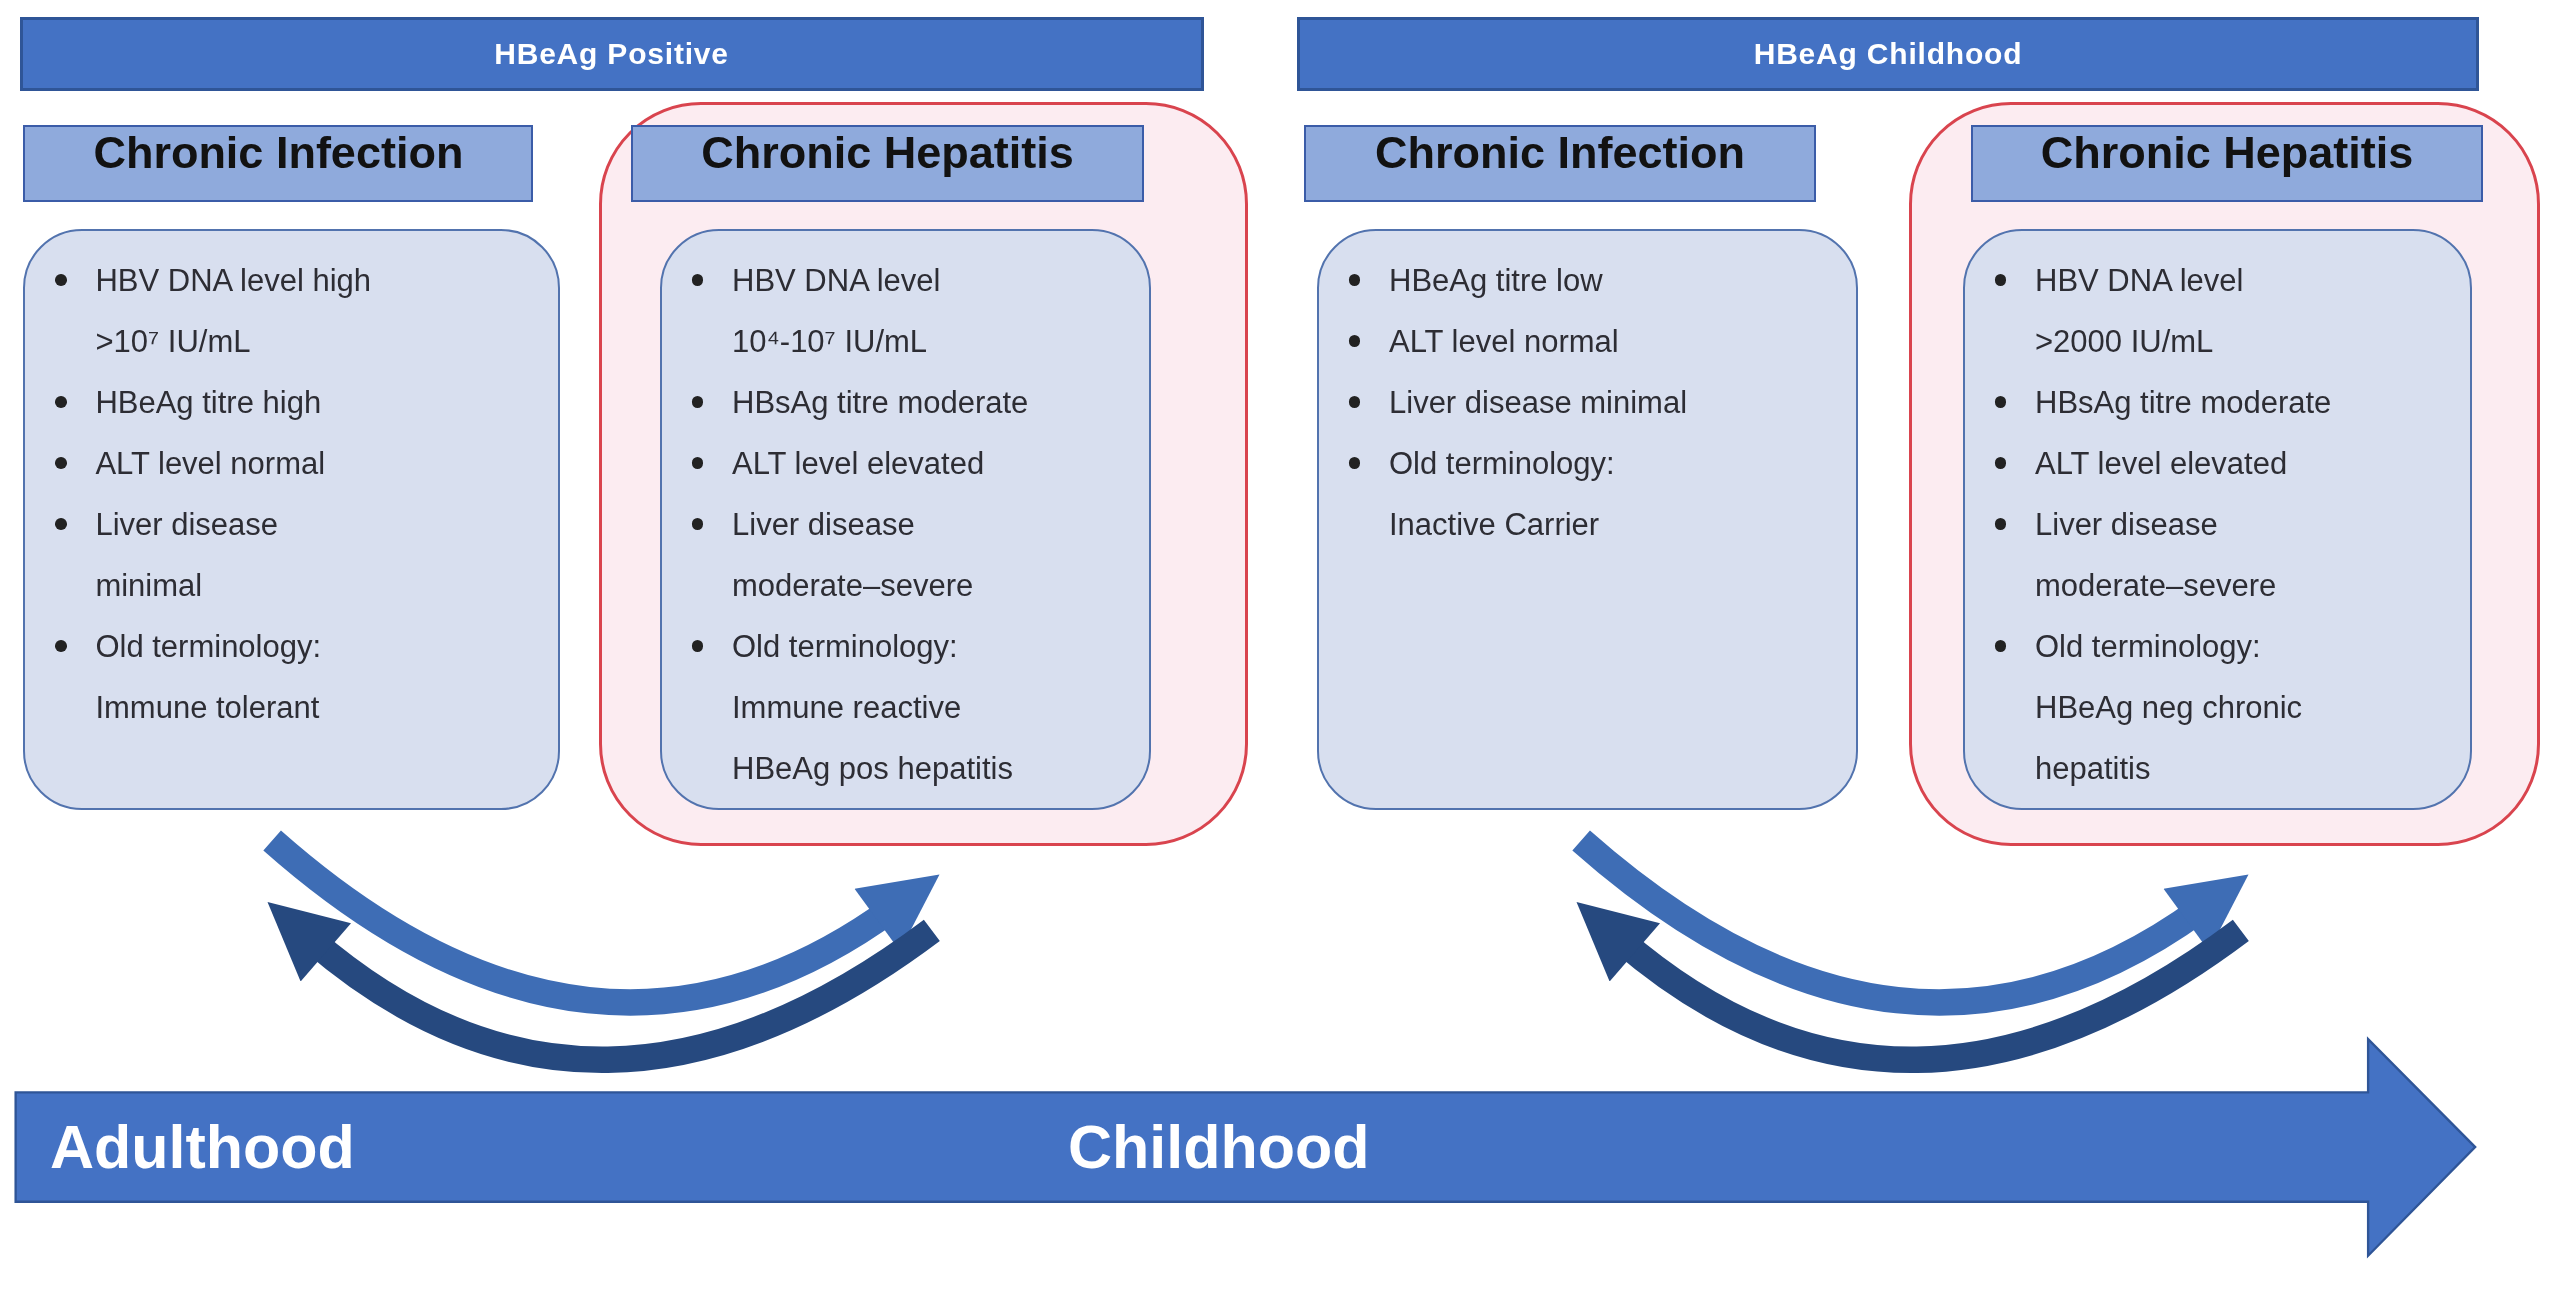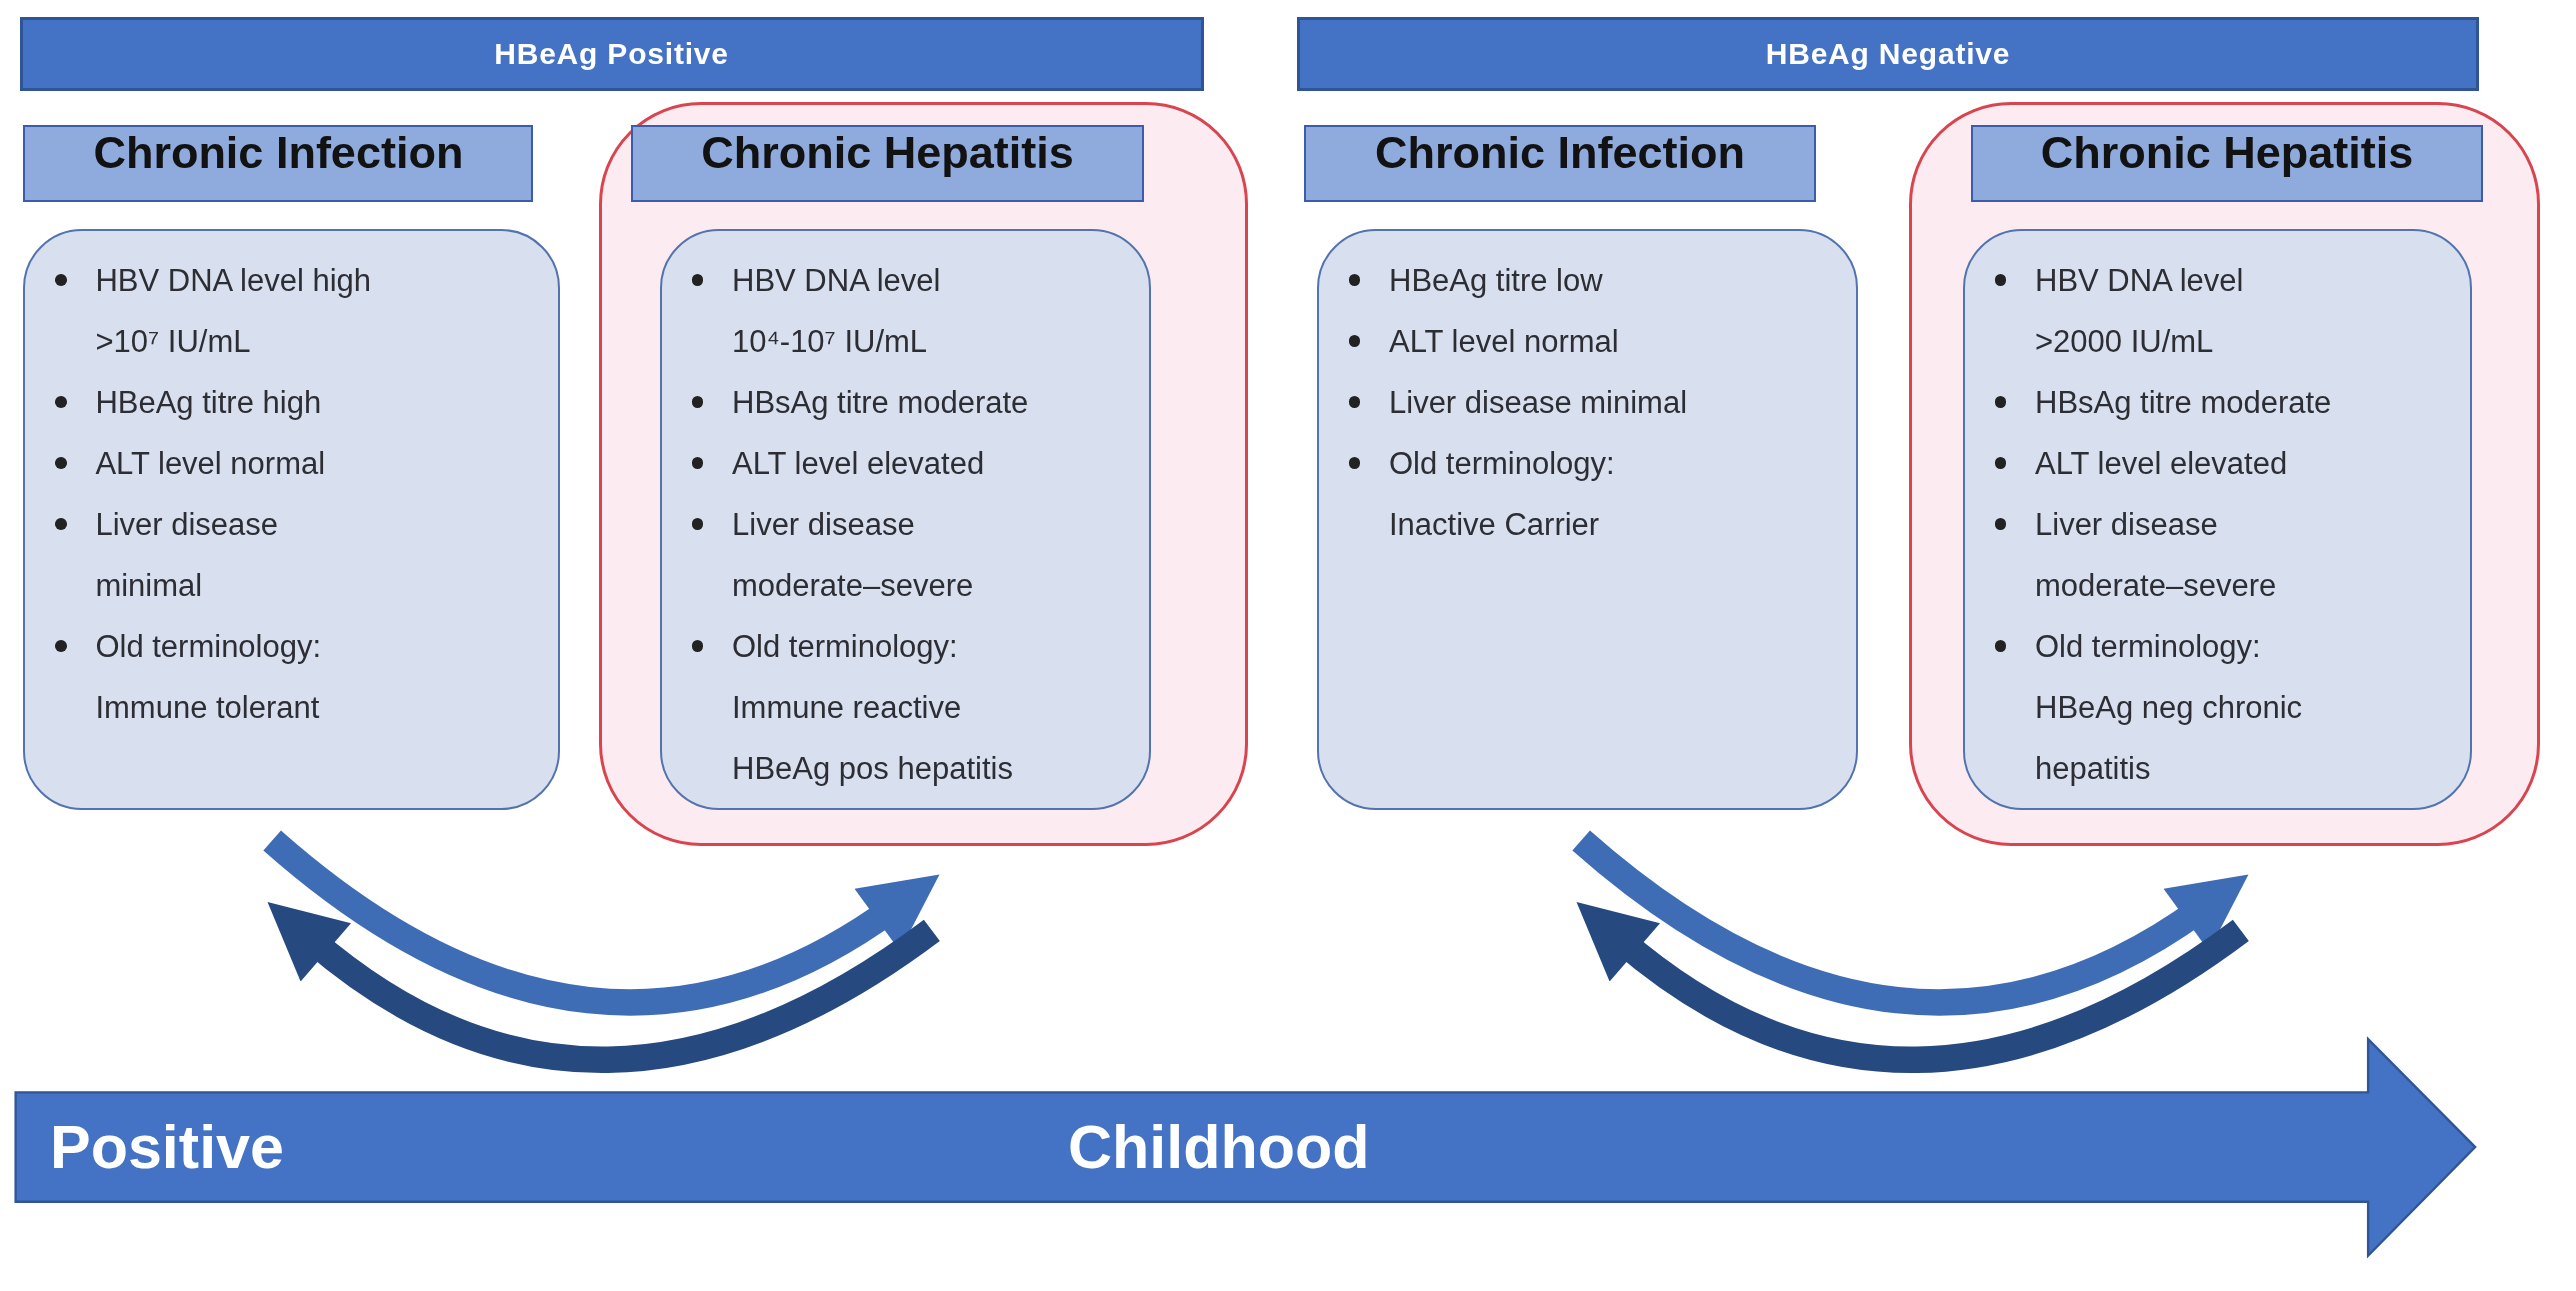--- a/index.html
+++ b/index.html
@@ -59,21 +59,21 @@
 </style>
 </head>
 <body>
 
 <div id="stage">
 
   <div class="banner banner-positive">
     <span>HBeAg Positive</span>
   </div>
   <div class="banner banner-negative">
-    <span>HBeAg Negative</span>
+    <span>HBeAg Childhood</span>
   </div>
 
   <div class="highlight hl-left"></div>
   <div class="highlight hl-right"></div>
 
   <div class="subheader sub-ci-l">
     <span>Chronic Infection</span>
   </div>
   <div class="subheader sub-ch-l">
     <span>Chronic Hepatitis</span>
@@ -155,17 +155,17 @@
         <path d="M0 0 L10 5 L0 10 Z" style="fill:var(--arrow-dark)"></path>
       </marker>
     </defs>
     <path d="M 68 35 Q 480 400 862 122" fill="none" style="stroke:var(--arrow-medium)" stroke-width="34" marker-end="url(#head-r-light)"></path>
     <path d="M 912 150 Q 480 475 118 162" fill="none" style="stroke:var(--arrow-dark)" stroke-width="34" marker-end="url(#head-r-dark)"></path>
   </svg>
 
   <svg class="timeline-svg" viewBox="0 0 3296 372" aria-hidden="true">
     <polygon points="20,118 3030,118 3030,50 3167,188 3030,327 3030,258 20,258" style="fill:var(--timeline-fill);stroke:var(--timeline-border)" stroke-width="3"></polygon>
   </svg>
-  <div class="timeline-label label-childhood">Positive</div>
+  <div class="timeline-label label-childhood">Adulthood</div>
   <div class="timeline-label label-adulthood">Childhood</div>
 
 </div>
 
 
 </body></html>

